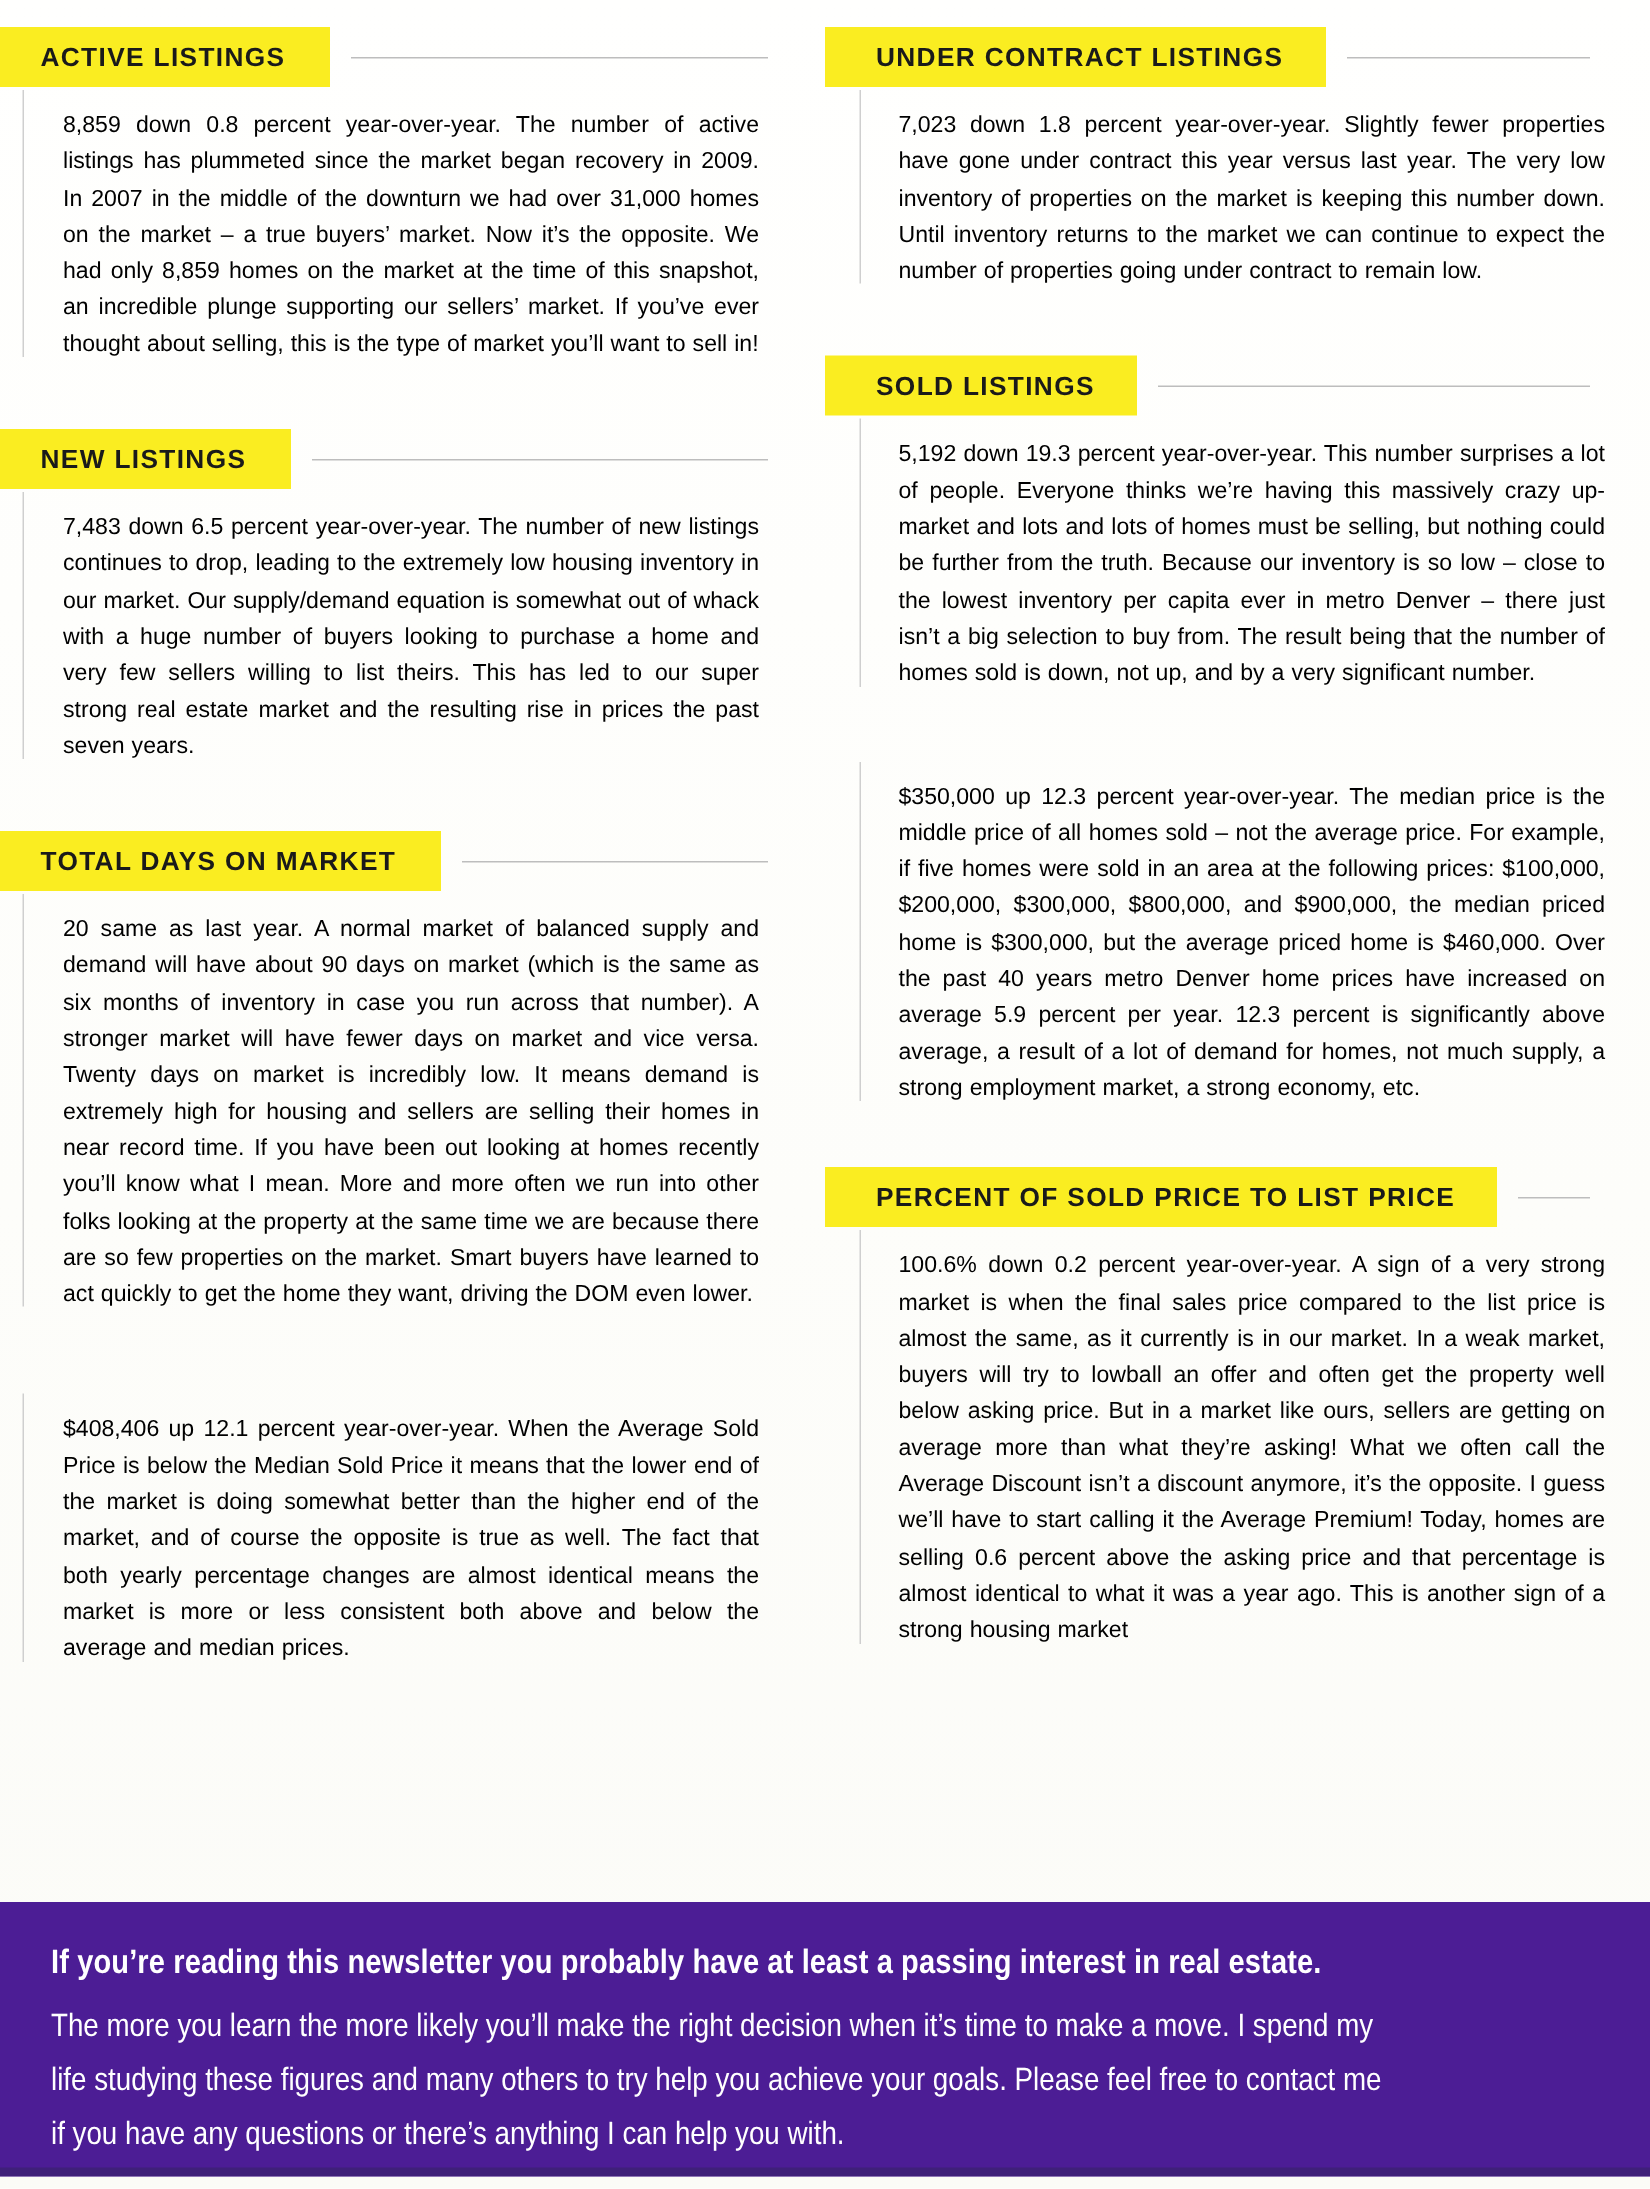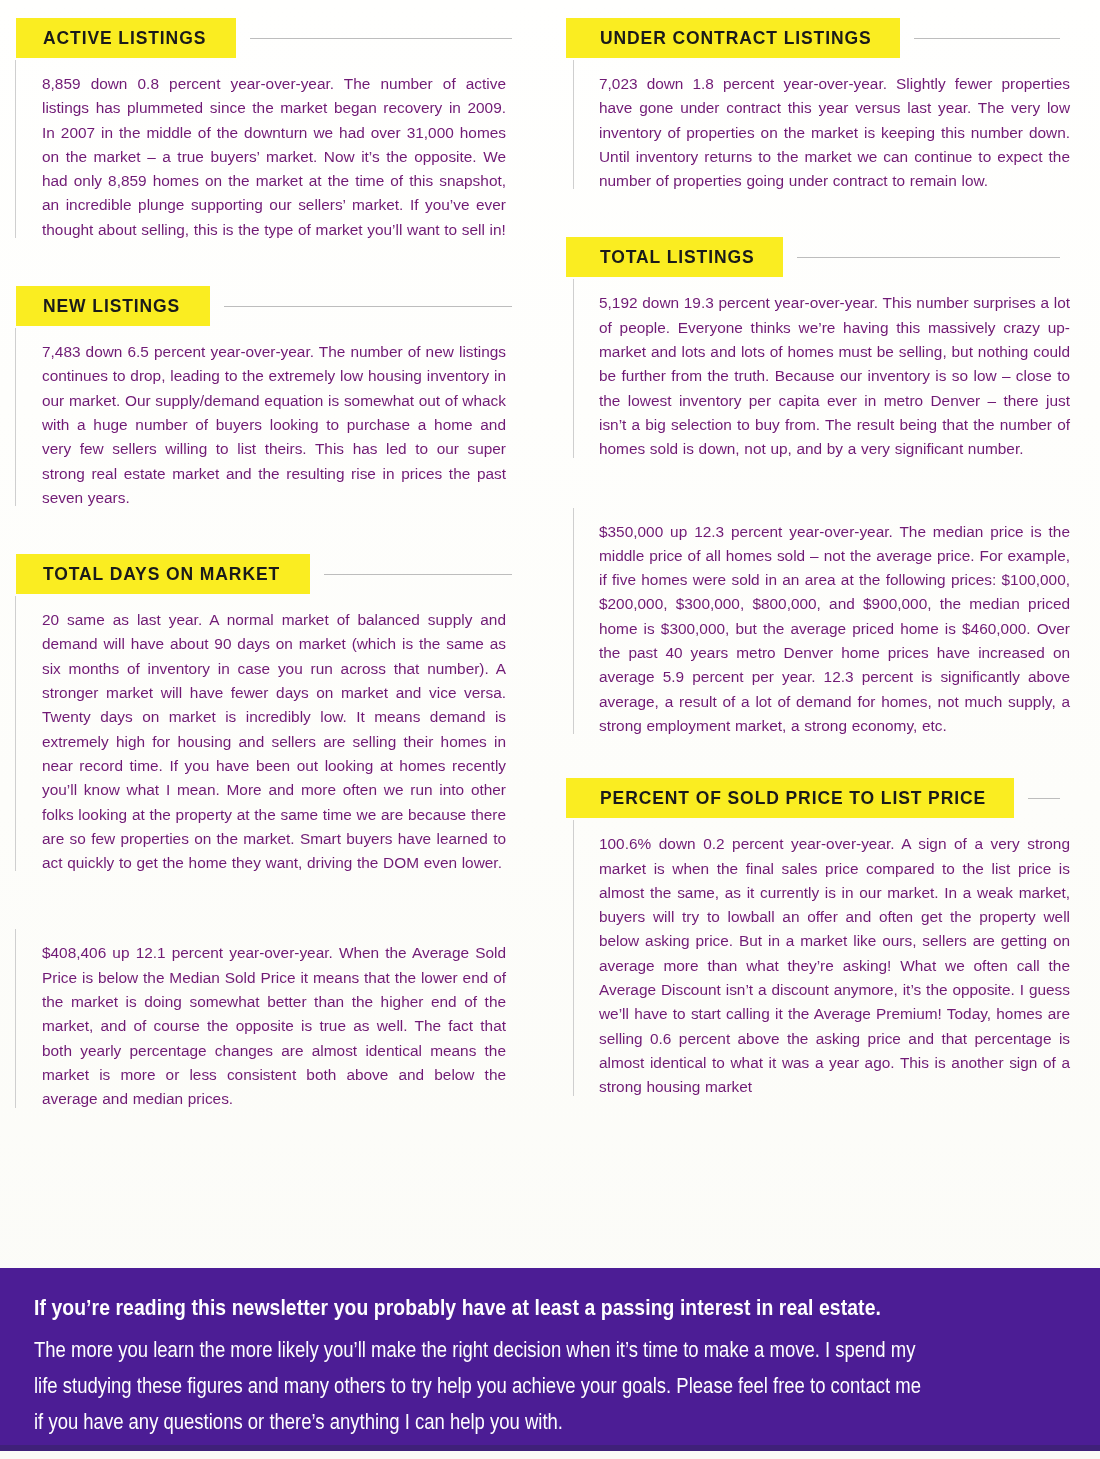--- a/index.html
+++ b/index.html
@@ -43,21 +43,20 @@
 
   
   .section { position: relative; }
 
   .sec-head {
     position: relative;
     display: flex;
     align-items: center;
     height: 40px;
     margin-bottom: 0;
-    padding-left: 16px;
   }
   .sec-head .hl {
     display: inline-block;
     background: #faed21;
     color: #1a1a1a;
     font-weight: bold;
     font-size: 17.5px;
     letter-spacing: 0.9px;
     line-height: 40px;
     height: 40px;
@@ -87,21 +86,21 @@
     bottom: 4px;
     width: 1px;
     background: #cfcfcf;
   }
   .col-left  .sec-body .vline { left: 16px; }
   .col-right .sec-body .vline { left: 16px; }
 
   .sec-body p {
     margin: 0;
     text-align: justify;
-    color: #701a75;
+    color: #000000;
     font-size: 15.4px;
     line-height: 24.3px;
     word-spacing: 0.4px;
   }
   .col-left  .sec-body { padding: 14px 44px 0 42px; }
   .col-right .sec-body { padding: 14px 30px 0 49px; }
   .col-left  .sec-body .vline { left: 15px; }
   .col-right .sec-body .vline { left: 23px; }
   .gap-40 { height: 40px; }
   .gap-44 { height: 44px; }
@@ -214,21 +213,21 @@
       <div class="sec-body">
         <span class="vline"></span>
         <p>7,023 down 1.8 percent year-over-year. Slightly fewer properties have gone under contract this year versus last year. The very low inventory of properties on the market is keeping this number down. Until inventory returns to the market we can continue to expect the number of properties going under contract to remain low.</p>
       </div>
     </div>
 
     <div class="gap-44"></div>
 
     <div class="section">
       <div class="sec-head">
-        <span class="hl">TOTAL LISTINGS</span>
+        <span class="hl">SOLD LISTINGS</span>
         <span class="rule"></span>
       </div>
       <div class="sec-body">
         <span class="vline"></span>
         <p>5,192 down 19.3 percent year-over-year. This number surprises a lot of people. Everyone thinks we’re having this massively crazy up-market and lots and lots of homes must be selling, but nothing could be further from the truth. Because our inventory is so low – close to the lowest inventory per capita ever in metro Denver – there just isn’t a big selection to buy from. The result being that the number of homes sold is down, not up, and by a very significant number.</p>
       </div>
     </div>
 
     <div class="gap-44"></div>
 

